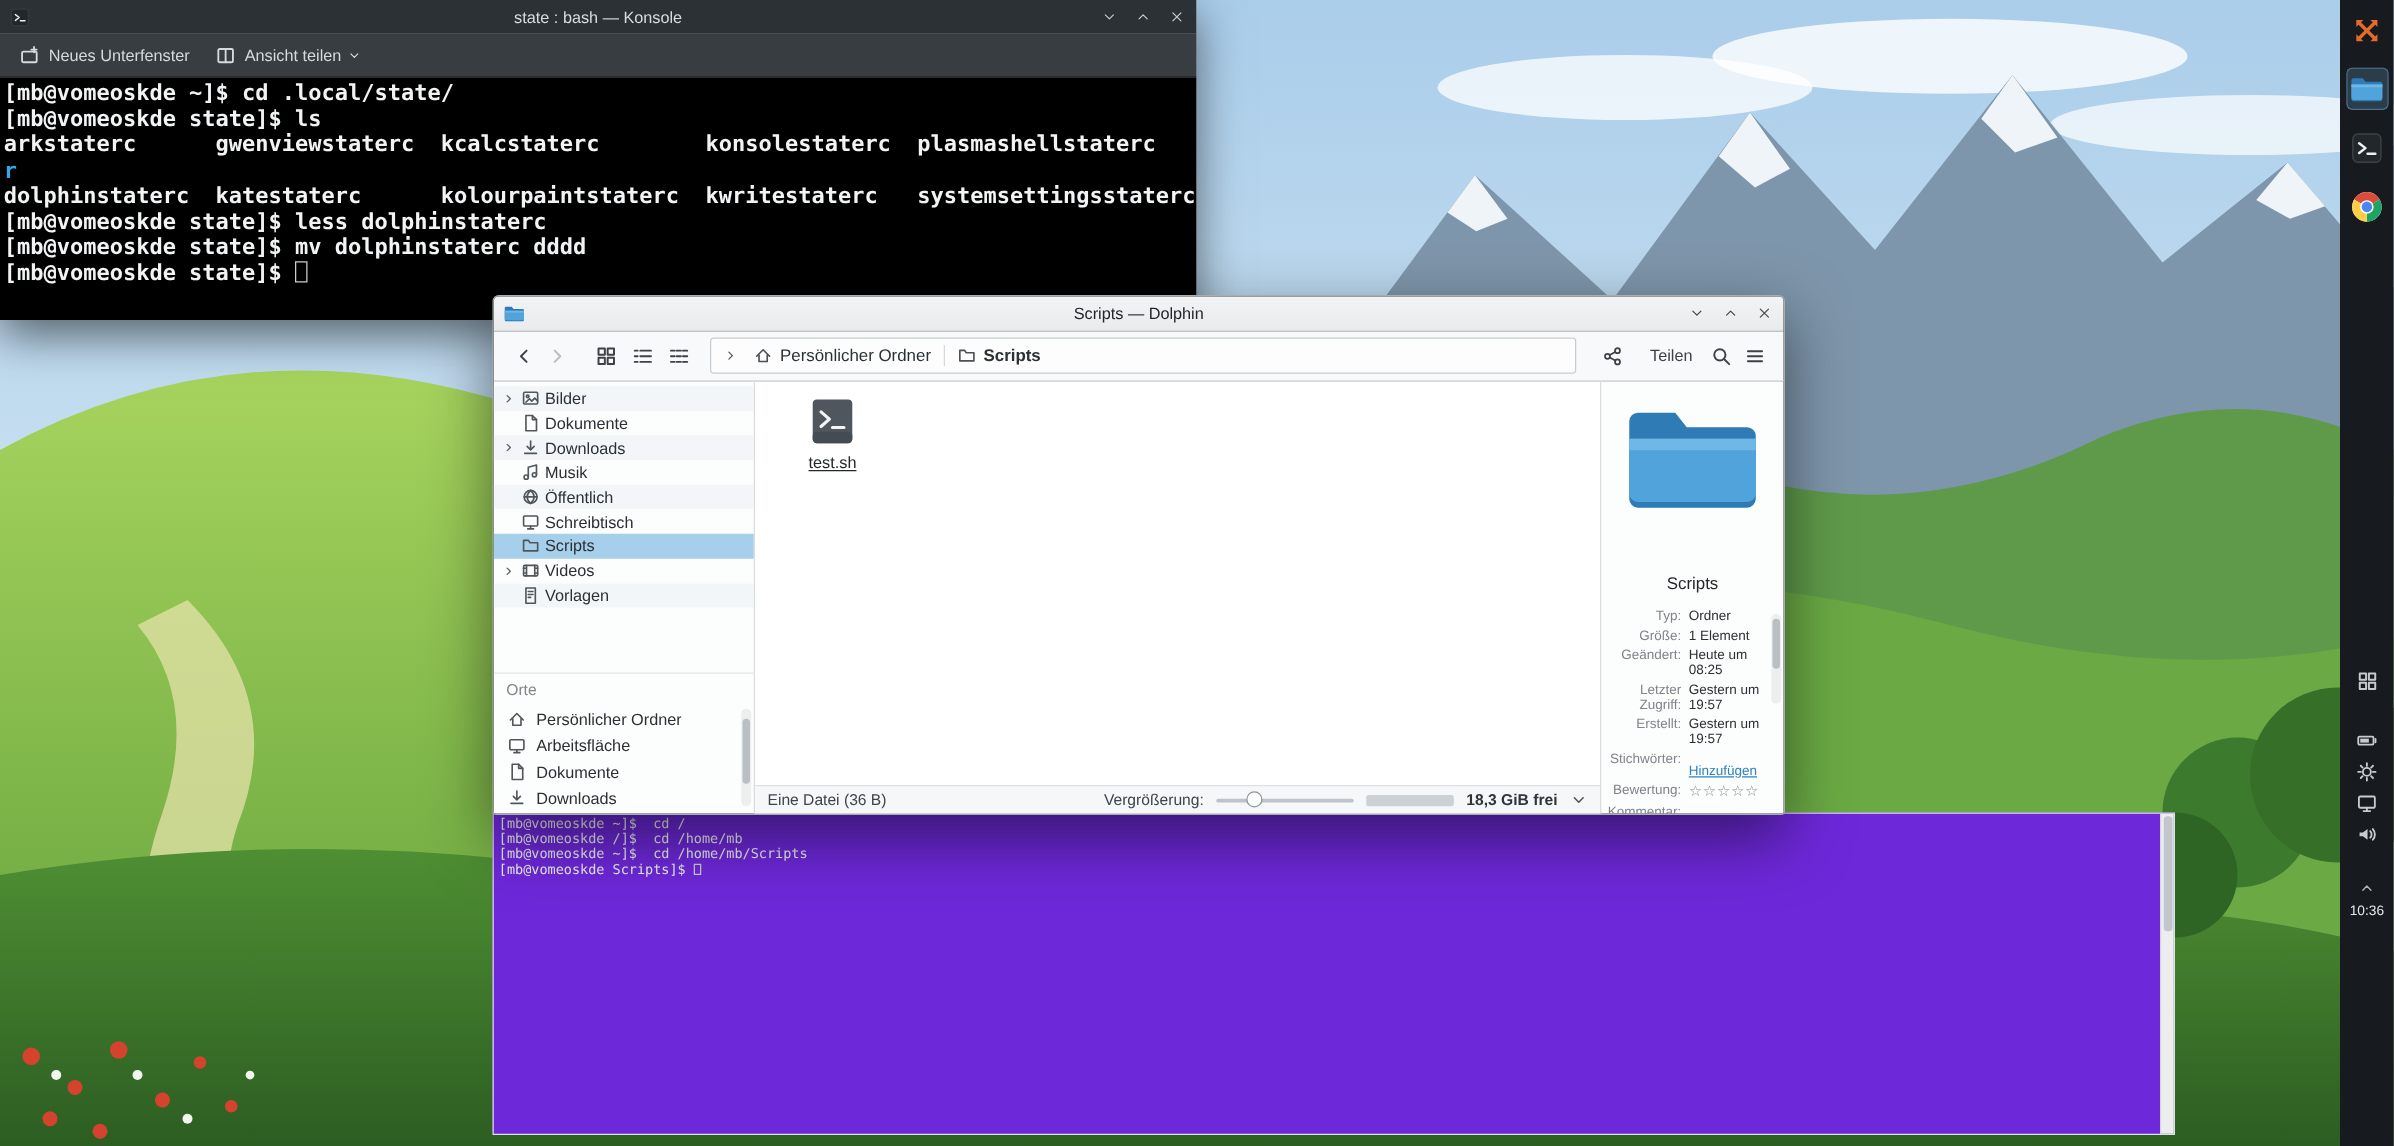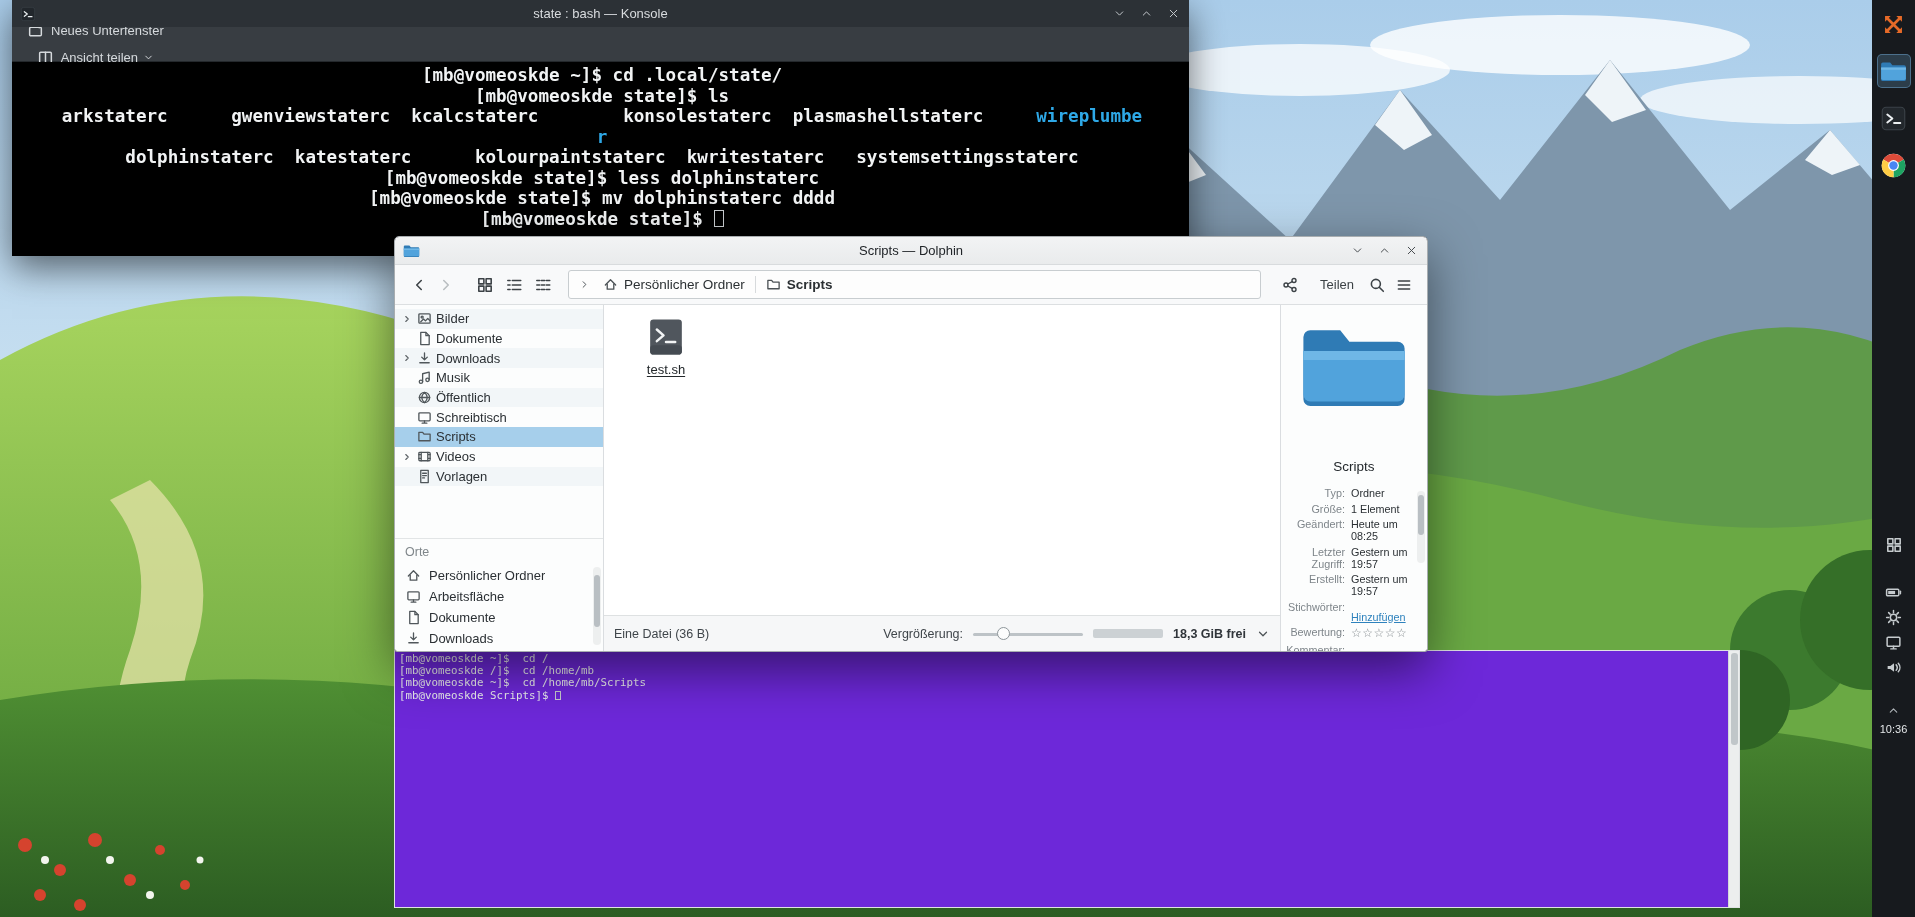--- a/index.html
+++ b/index.html
@@ -6,21 +6,21 @@
   html,body{width:1915px;height:917px;overflow:hidden;}
   body{position:relative;font-family:"Liberation Sans",sans-serif;background:#9cc0de;}
   svg{display:block;}
   .wallpaper{position:absolute;inset:0;z-index:0;}
 
   
   .ic.mono{stroke:currentColor;fill:none;stroke-width:1.4;stroke-linecap:round;stroke-linejoin:round;}
   .ic.thin{stroke-width:1.2;}
 
   
-  .k-win{position:absolute;left:12px;top:0;width:1177px;height:256px;z-index:2;display:flex;flex-direction:column;box-shadow:0 12px 34px rgba(0,0,0,.55);text-align:center;}
+  .k-win{position:absolute;left:0;top:0;width:957px;height:256px;z-index:2;display:flex;flex-direction:column;box-shadow:0 12px 34px rgba(0,0,0,.55);}
   .k-title{height:27px;flex:0 0 auto;background:#2c3136;display:flex;align-items:center;padding:0 8px;position:relative;}
   .k-title .appicon{width:16px;height:16px;}
   .k-title .title{position:absolute;left:50%;transform:translateX(-50%);color:#d9dcdf;font-size:13px;white-space:nowrap;}
   .winbtns{margin-left:auto;display:flex;gap:11px;align-items:center;}
   .wbtn{width:16px;height:16px;display:flex;align-items:center;justify-content:center;color:#c6cbcf;}
   .wbtn .ic{width:13px;height:13px;}
   .d-title .wbtn{color:#45494d;}
   .k-tools{height:35px;flex:0 0 auto;background:#383d42;border-bottom:1px solid #24282c;display:flex;align-items:center;gap:2px;padding:0 6px;color:#d6dadd;font-size:13px;}
   .kbtn{display:flex;align-items:center;gap:7px;padding:4px 9px;border-radius:3px;white-space:nowrap;}
   .kbtn.disabled{color:#787e83;}
@@ -71,21 +71,21 @@
   .places{border-top:1px solid #e2e5e6;padding:4px 0 2px;position:relative;}
   .places-h{color:#80878b;font-size:12.5px;padding:2px 0 6px 10px;}
   .place-row{height:21px;display:flex;align-items:center;gap:8px;padding-left:11px;}
   .side-sb{position:absolute;right:2px;top:28px;bottom:6px;width:8px;background:#edefef;border-radius:4px;}
   .side-sb .handle{position:absolute;left:1px;top:8px;width:6px;height:52px;background:#b9bfc3;border-radius:3px;}
   .d-center{flex:1;display:flex;flex-direction:column;min-width:0;background:#fff;}
   .file-area{flex:1;padding:12px 0 0 20px;display:flex;align-items:flex-start;gap:8px;}
   .file-item{width:84px;display:flex;flex-direction:column;align-items:center;gap:5px;}
   .file-icon svg{width:40px;height:40px;}
   .file-label{font-size:13px;color:#23282b;text-decoration:underline;text-underline-offset:2px;}
-  .d-status{height:36px;flex:0 0 auto;border-top:1px solid #dee1e2;background:#f6f7f8;display:flex;align-items:center;gap:10px;padding:0 10px;font-size:12.5px;color:#3f454a;}
+  .d-status{height:23px;flex:0 0 auto;border-top:1px solid #dee1e2;background:#f6f7f8;display:flex;align-items:center;gap:10px;padding:0 10px;font-size:12.5px;color:#3f454a;}
   .status-spacer{flex:1;}
   .slider{position:relative;width:110px;height:18px;flex:0 0 auto;}
   .slider .track{position:absolute;left:0;right:0;top:8px;height:3px;border-radius:2px;background:#bdc3c7;}
   .slider .handle{position:absolute;left:24px;top:2px;width:13px;height:13px;border-radius:50%;background:#fcfdfd;border:1px solid #8e969a;}
   .capacity{width:70px;height:9px;border-radius:2px;background:#ccd1d4;overflow:hidden;flex:0 0 auto;}
   .capacity .fill{height:100%;width:91%;background:#3daee9;}
   .free{font-weight:700;color:#30353a;white-space:nowrap;}
   .status-chevron{width:14px;height:14px;color:#4b5155;}
   .d-info{width:147px;flex:0 0 auto;background:#fcfdfd;border-left:1px solid #dadde0;position:relative;font-size:10.8px;color:#32373b;display:flex;flex-direction:column;overflow:hidden;}
   .info-iconwrap{display:flex;justify-content:center;padding-top:16px;}
@@ -334,21 +334,21 @@
           </svg>
         </span>
       <span class="wbtn">
           <svg class="ic mono thin">
             <use href="#i-close"></use>
           </svg>
         </span>
     </span>
   </div>
   <div class="k-tools">
-    <span id="ktools-left" style="display:flex;align-items:center;gap:2px;flex-direction:column;">
+    <span id="ktools-left" style="display:flex;align-items:center;gap:2px;">
         <div class="kbtn">
           <svg class="ic mono">
             <use href="#i-tab-new"></use>
           </svg>
           <span>Neues Unterfenster</span>
         </div>
         <div class="kbtn">
           <svg class="ic mono">
             <use href="#i-split"></use>
           </svg>

